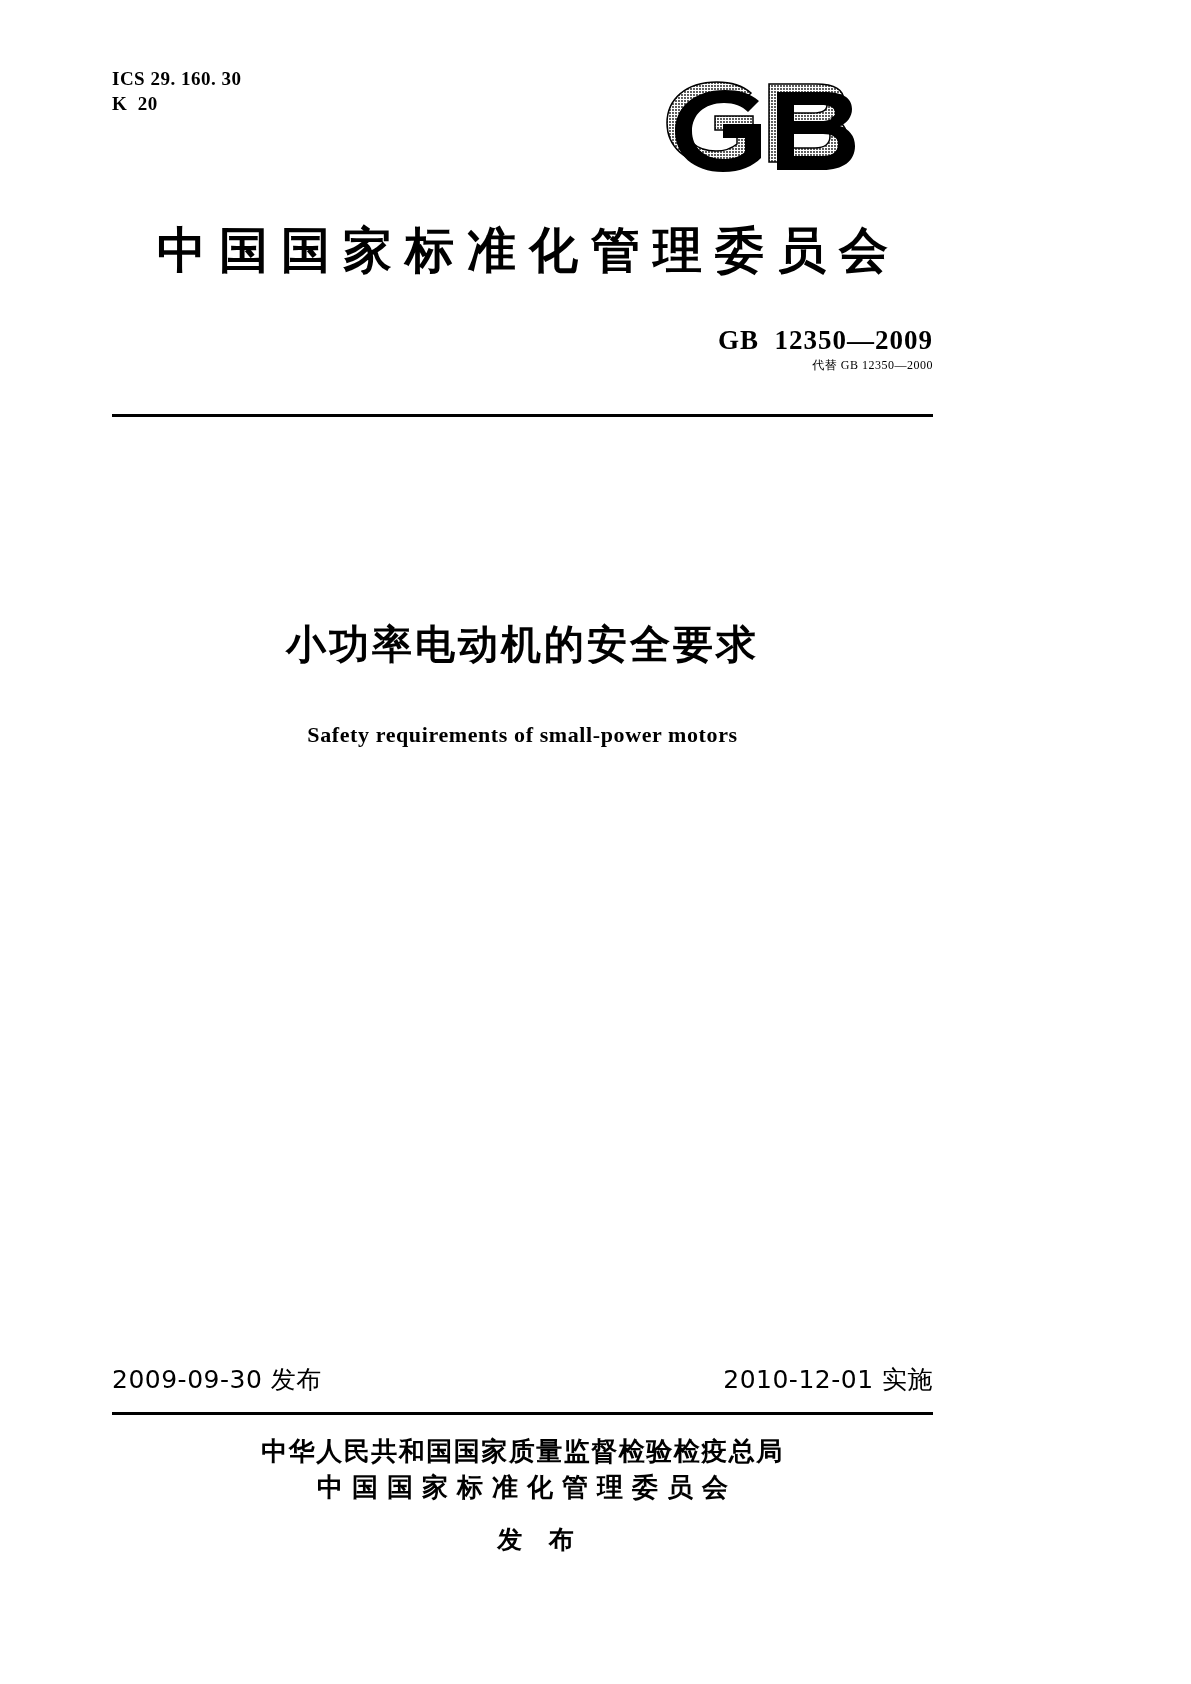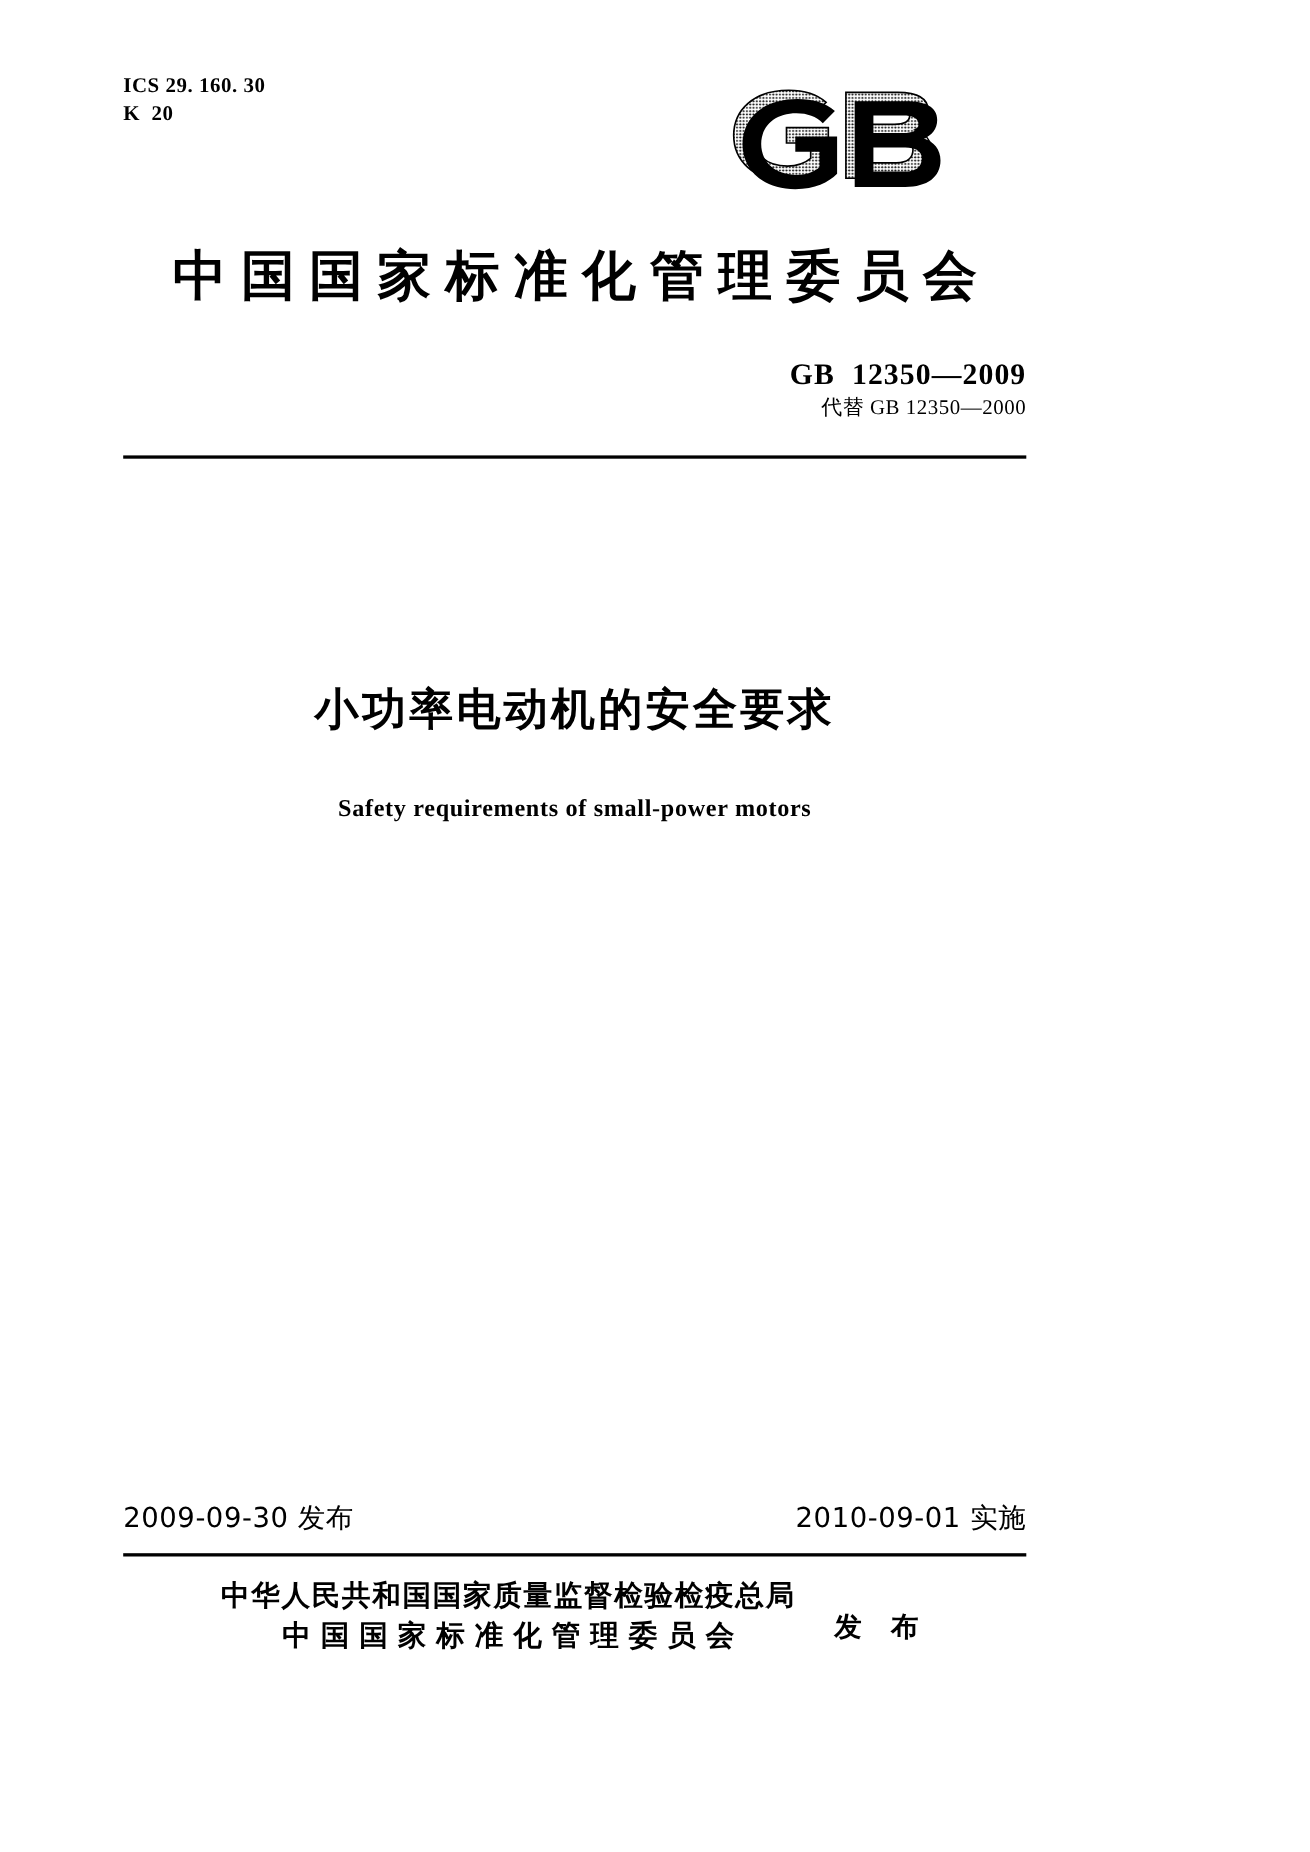--- a/index.html
+++ b/index.html
@@ -72,21 +72,21 @@
     font-size: 27px;
     letter-spacing: 1px;
     white-space: pre;
   }
   .std-replace {
     position: absolute;
     right: 112px;
     top: 357px;
     text-align: right;
     font-family: "Liberation Serif", serif;
-    font-size: 19px;
+    font-size: 12px;
     letter-spacing: 0.5px;
     white-space: pre;
   }
 
   
   .rule-top {
     position: absolute;
     left: 112px;
     right: 112px;
     top: 414px;
@@ -162,20 +162,21 @@
   }
 
   
   .publisher {
     position: absolute;
     left: 0; right: 0;
     top: 1433px;
     display: flex;
     justify-content: center;
     align-items: center;
+    flex-direction: column;
   }
   .publisher-names {
     text-align: center;
     font-family: "DejaVu Sans", sans-serif;
     font-weight: bold;
     font-size: 26px;
   }
   .publisher-names .l1 {
     letter-spacing: 1.5px;
     line-height: 36px;
@@ -230,21 +231,21 @@
   <div class="std-no">GB  12350—2009</div>
   <div class="std-replace">代替 GB 12350—2000</div>
 
   <div class="rule-top"></div>
 
   <div class="doc-title-cn">小功率电动机的安全要求</div>
   <div class="doc-title-en">Safety requirements of small-power motors</div>
 
 
   <div class="date-issue">2009-09-30 发布</div>
-  <div class="date-impl">2010-09-01 实施</div>
+  <div class="date-impl">2010-12-01 实施</div>
 
   <div class="rule-bottom"></div>
 
   <div class="publisher">
     <div class="publisher-names">
       <div class="l1">中华人民共和国国家质量监督检验检疫总局</div>
       <div class="l2">中国国家标准化管理委员会</div>
     </div>
     <div class="publisher-issue">发 布</div>
   </div>

